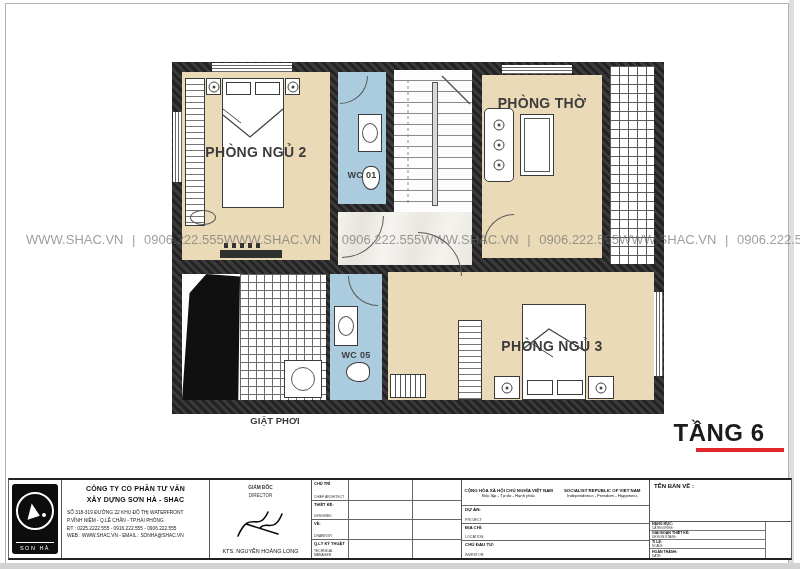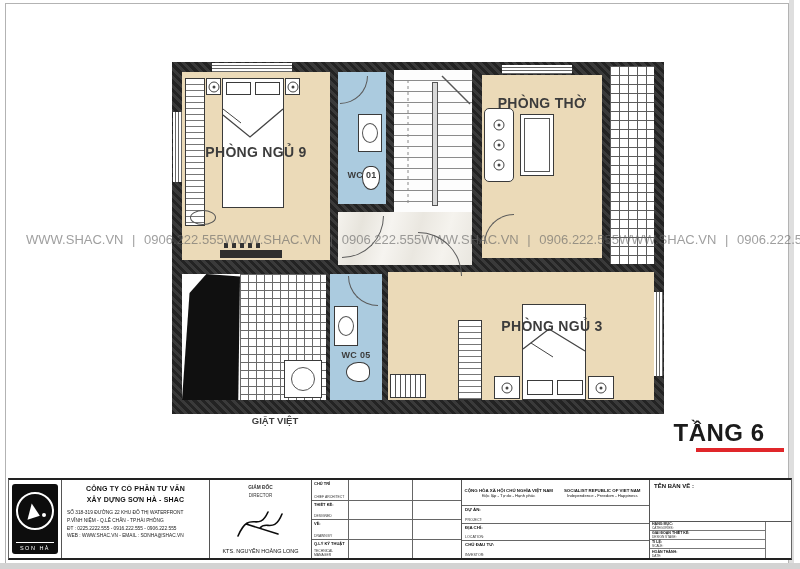--- a/index.html
+++ b/index.html
@@ -195,35 +195,35 @@
     <div class="furn" style="left:34px;bottom:4px;width:26px;height:15px"></div>
     <svg width="64" height="96">
       <polyline points="0,44 26,24 62,46" fill="none" stroke="#444" stroke-width="1.3"></polyline>
       <polyline points="8,38 30,52" fill="none" stroke="#444" stroke-width="1"></polyline>
     </svg>
   </div>
   <div class="furn" style="left:416px;top:314px;width:26px;height:23px">
       <span class="knob"></span>
     </div>
 
-  <div class="room-label" style="left:10px;top:82px;width:148px">PHÒNG NGỦ 9</div>
+  <div class="room-label" style="left:10px;top:82px;width:148px">PHÒNG NGỦ 2</div>
   <div class="room-label small" style="left:166px;top:108px;width:48px">WC 01</div>
   <div class="room-label" style="left:310px;top:33px;width:120px">PHÒNG THỜ</div>
   <div class="room-label small" style="left:158px;top:288px;width:52px">WC 05</div>
-  <div class="room-label" style="left:300px;top:256px;width:160px">PHÒNG NGỦ 3</div>
+  <div class="room-label" style="left:300px;top:276px;width:160px">PHÒNG NGỦ 3</div>
 </div>
 
 <div class="watermarks">
   <span>WWW.SHAC.VN  |  0906.222.555</span>
   <span>WWW.SHAC.VN  |  0906.222.555</span>
   <span>WWW.SHAC.VN  |  0906.222.555</span>
   <span>WWW.SHAC.VN  |  0906.222.555</span>
 </div>
 
-<div class="laundry-label">GIẶT VIỆT</div>
+<div class="laundry-label">GIẶT PHƠI</div>
 <div class="sheet-title">
   <div class="t">TẦNG 6</div>
   <div class="underline" style="background:#e0262a"></div>
 </div>
 
 <div class="tblock">
 
   <div class="tb-col tb-logo">
     <div class="tb-logo-box">
       <div class="tb-logo-circle">

